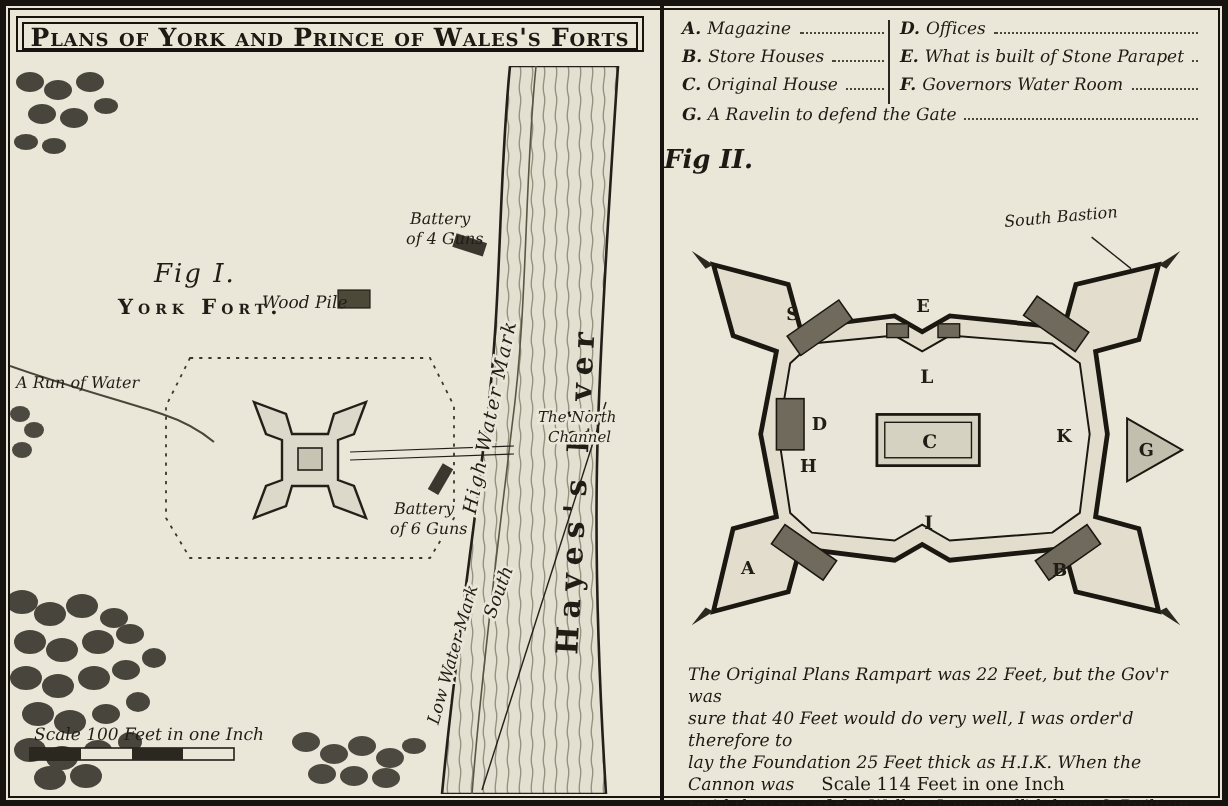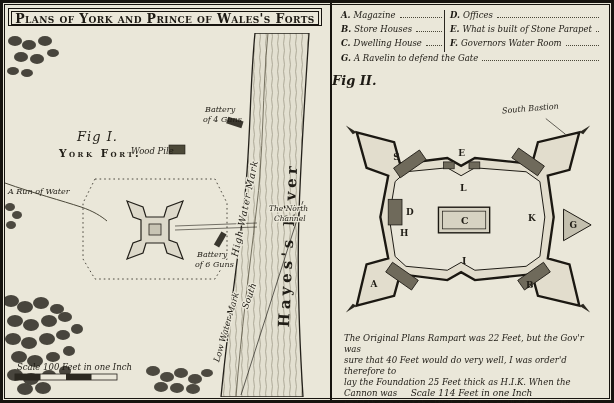--- a/index.html
+++ b/index.html
@@ -40,21 +40,21 @@
   .lcol2 { flex:1; border-left:1px solid #2a271f; padding-left:5px; }
   .lrow { display:flex; align-items:baseline; height:14px; white-space:nowrap; }
   .lkey { font-weight:700; margin-right:3px; }
   .ldash { flex:1; border-bottom:1px dotted #4a4738; margin:0 2px 3px 4px; min-width:3px; }
   .lrow-g { display:flex; align-items:baseline; height:14px; margin-top:1px; white-space:nowrap; }
   .fig2 { position:absolute; top:70px; left:0; right:0; text-align:left; font-style:italic; font-weight:600; font-size:13px; }
   .pow-name { position:absolute; top:87px; left:0; right:0; text-align:center; font-variant:small-caps; font-weight:700; font-size:12.5px; letter-spacing:1.2px; }
   .south-bastion { position:absolute; left:170px; top:101px; font-style:italic; font-size:8px; transform:rotate(-5deg); }
   svg.fort { position:absolute; left:5px; top:112px; }
   .notes { position:absolute; left:12px; top:330px; width:254px; font-style:italic; font-size:8.6px; line-height:11px; }
-  .pow-scale { position:absolute; left:0; right:0; top:385px; text-align:center; font-style:italic; font-size:9px; }
+  .pow-scale { position:absolute; left:0; right:0; top:385px; text-align:center; font-size:9px; }
 </style>
 </head>
 <body>
 
 <div class="frame">
   <div class="divider"></div>
 
   <div class="title-outer">
     <div class="title-inner">Plans of York and Prince of Wales's Forts</div>
   </div>
@@ -176,21 +176,21 @@
             <span>Magazine</span>
               <span class="ldash"></span>
           </div>
           <div class="lrow">
             <span class="lkey">B.</span>
             <span>Store Houses</span>
               <span class="ldash"></span>
           </div>
           <div class="lrow">
             <span class="lkey">C.</span>
-            <span>Dwelling House</span>
+            <span>Original House</span>
               <span class="ldash"></span>
           </div>
         </div>
         <div class="lcol2">
           <div class="lrow">
             <span class="lkey">D.</span>
             <span>Offices</span>
               <span class="ldash"></span>
           </div>
           <div class="lrow">

